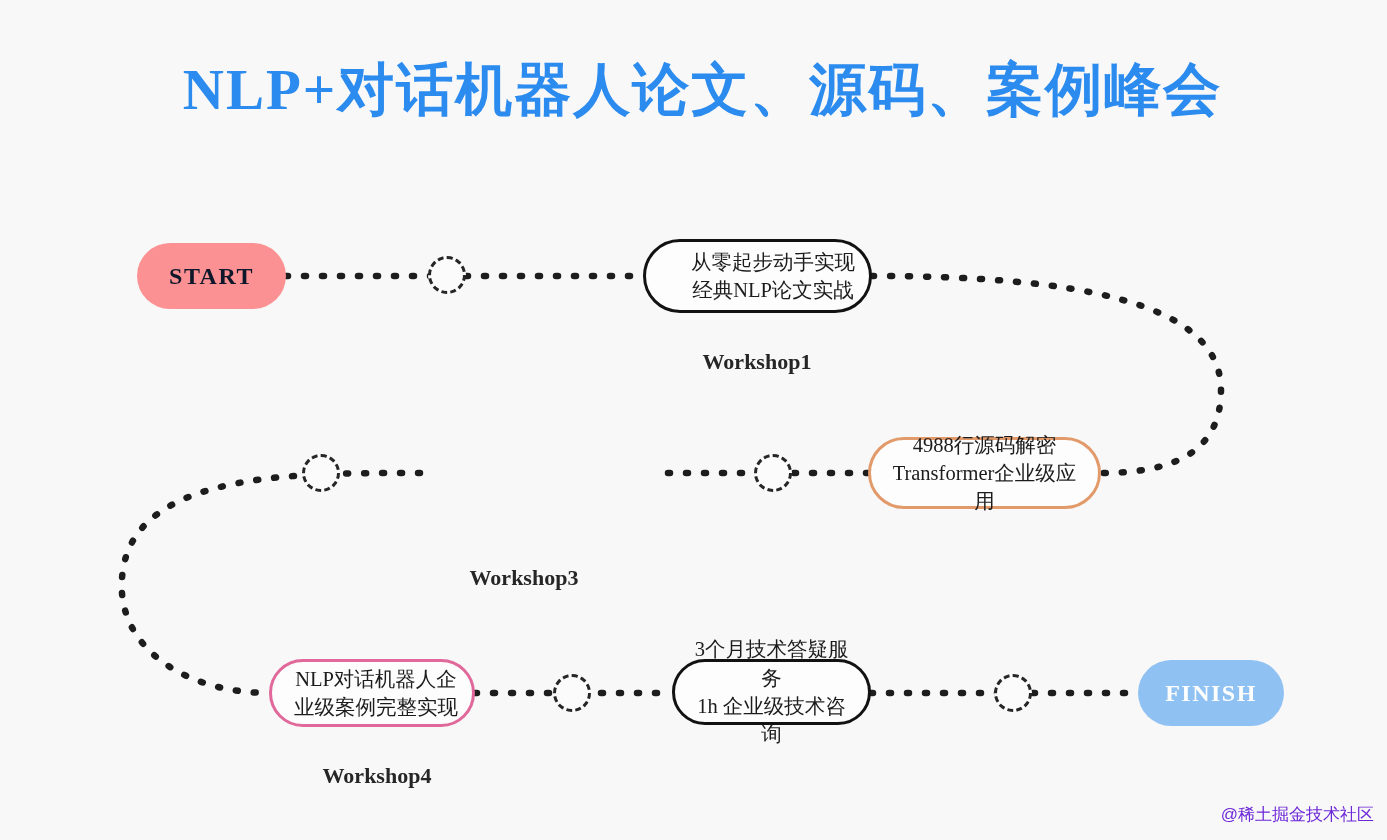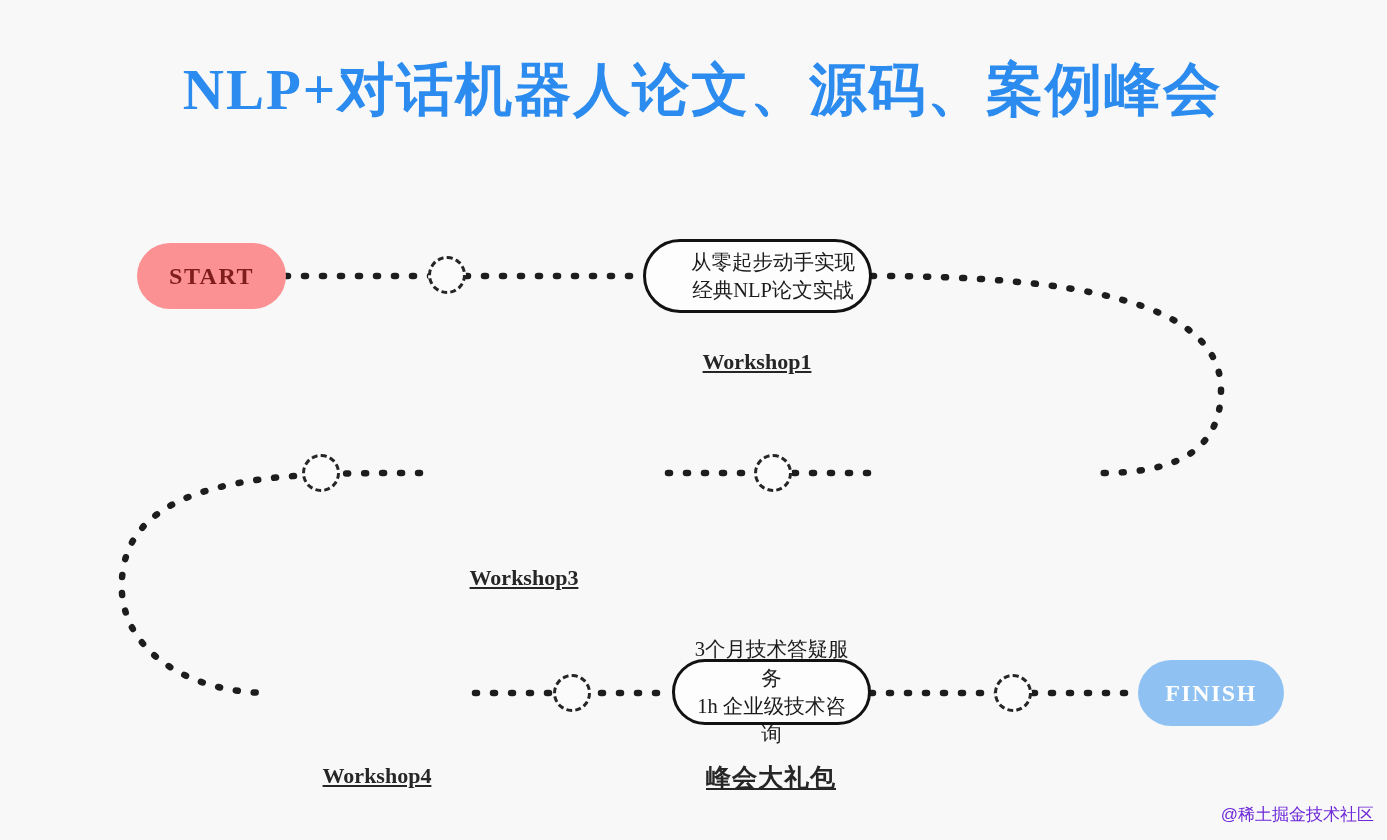--- a/index.html
+++ b/index.html
@@ -82,21 +82,20 @@
   }
 
   .caption {
     position: absolute;
     font-family: "Liberation Serif", serif;
     font-weight: bold;
     font-size: 22px;
     color: #262626;
     white-space: nowrap;
     text-align: center;
-    text-decoration: underline;
   }
   .caption.cjk { font-size: 25px; letter-spacing: 1px; }
 
   
   .waypoint {
     position: absolute;
     width: 38px;
     height: 38px;
     box-sizing: border-box;
     border: 3px dashed #262626;
@@ -139,39 +138,46 @@
     </g>
   </svg>
 
   <div class="waypoint" style="left:419px; top:256px;"></div>
   <div class="waypoint" style="left:745px; top:454px;"></div>
   <div class="waypoint" style="left:293px; top:454px;"></div>
   <div class="waypoint" style="left:544px; top:674px;"></div>
   <div class="waypoint" style="left:985px; top:674px;"></div>
 
   <div class="terminal" style="left: 128px; top: 243px; width: 149px; height: 66px; background: rgb(251, 145, 146);">
-    <span class="term-text" style="color: #7f1d1d;">START</span>
+    <span class="term-text" style="color: #0f172a;">START</span>
   </div>
 
   <div class="terminal" style="left: 1129px; top: 660px; width: 146px; height: 66px; background: rgb(143, 194, 242);">
     <span class="term-text" style="color: rgb(255, 255, 255);">FINISH</span>
   </div>
 
   <div class="node" style="left: 634px; top: 239px; width: 229px; height: 74px; border: 3.5px solid rgb(18, 18, 18);">
     <span class="node-text">从零起步动手实现
 经典NLP论文实战</span>
   </div>
   <div class="caption" style="left:648px; top:349px; width:200px;">Workshop1</div>
 
+  <div class="node" style="left: 859px; top: 437px; width: 233px; height: 72px; border: 3px solid rgb(226, 154, 106);">
+    <span class="node-text">4988行源码解密
+Transformer企业级应用</span>
+  </div>
 
   <div class="caption" style="left:415px; top:541px; width:200px;margin-top:24px;">Workshop3</div>
 
+  <div class="node" style="left: 260px; top: 659px; width: 206px; height: 68px; border: 3px solid rgb(224, 104, 154);">
+    <span class="node-text">NLP对话机器人企
+业级案例完整实现</span>
+  </div>
   <div class="caption" style="left:268px; top:763px; width:200px;">Workshop4</div>
 
   <div class="node" style="left: 663px; top: 659px; width: 199px; height: 66px; border: 3.5px solid rgb(18, 18, 18);">
     <span class="node-text">3个月技术答疑服务
 1h 企业级技术咨询</span>
   </div>
-  <div class="caption cjk" style="left:662px; top:761px; width:200px;">峰会大礼包</div>
 
   <div class="watermark">@稀土掘金技术社区</div>
 
 </div>
 
 </body></html>

